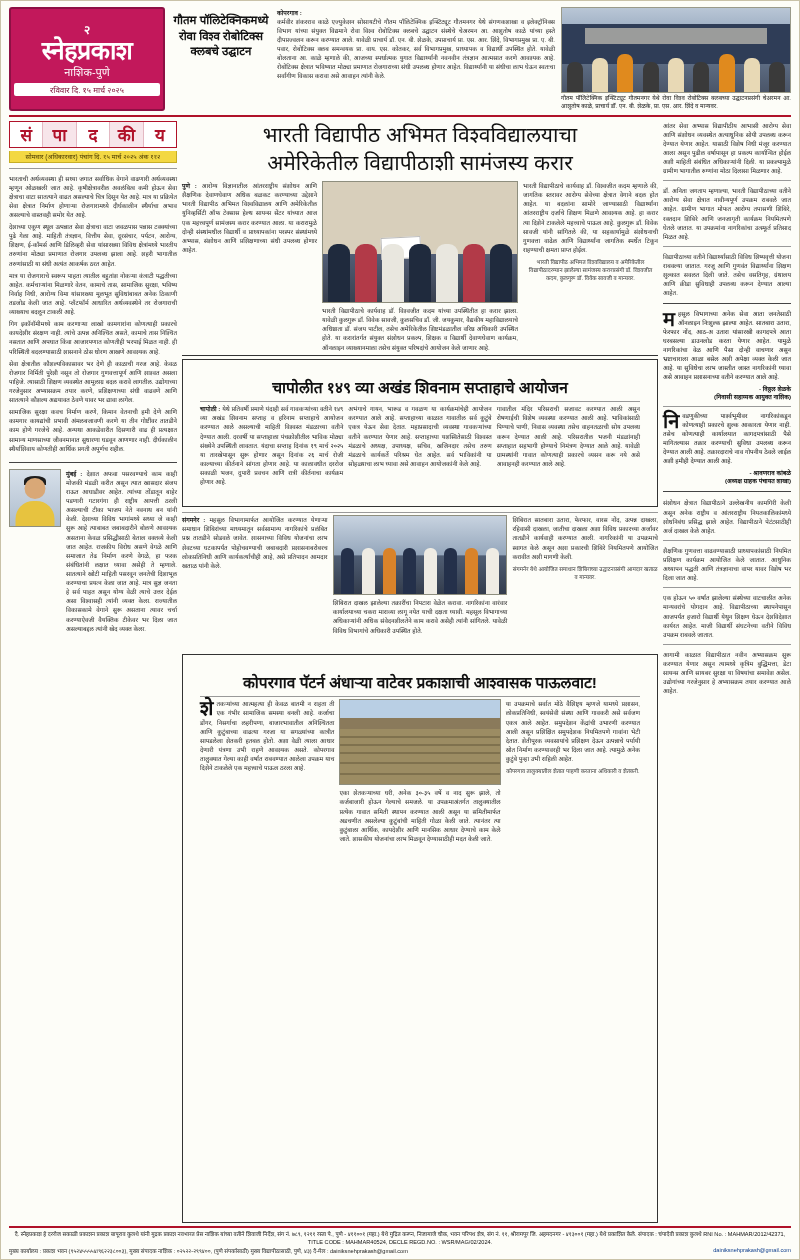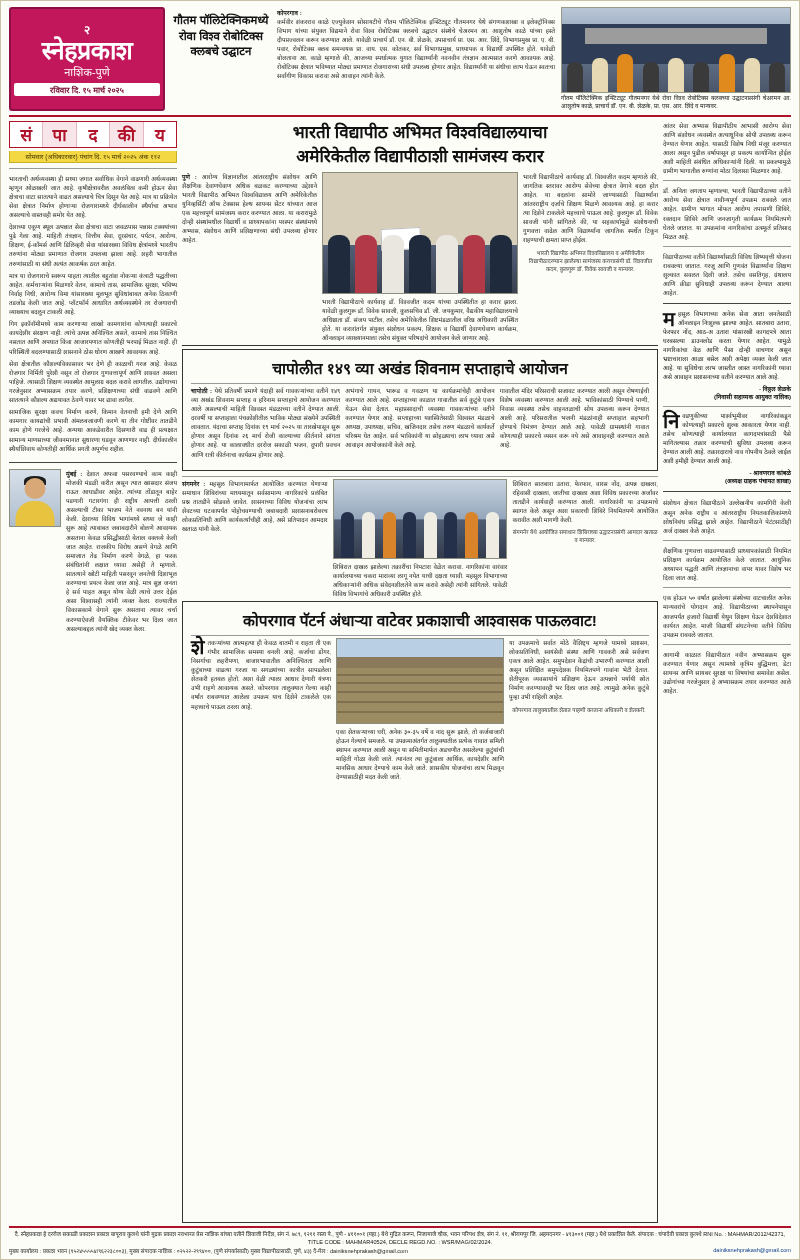--- a/index.html
+++ b/index.html
@@ -44,21 +44,21 @@
   .logo-title {
     font-size: 25px; font-weight: bold; line-height: 1.05;
     letter-spacing: -0.5px;
   }
   .logo-sub {
     font-size: 11px; margin-top: 1px;
   }
   .logo-date {
     margin-top: 4px;
     background: #fff; color: #7a0f33;
-    font-size: 8px; padding: 1px 2px; border-radius: 2px; font-weight: bold;
+    font-size: 8px; padding: 1px 2px; border-radius: 2px;
   }
   .mast-center {
     width: 100px;
     font-size: 11.5px; font-weight: bold; line-height: 1.35;
     text-align: center; color: #111;
     padding-top: 6px;
   }
   .mast-news {
     flex: 1;
     font-size: 6.2px; line-height: 1.45; text-align: justify;
@@ -134,21 +134,21 @@
     color:#1a1a1a;
   }
   .txt p { margin:0 0 3px 0; }
   .txt p:first-letter{ }
 
   hr.rule { border:none; border-top:1px solid #444; margin:3px 0; }
   hr.rule-thin { border:none; border-top:1px solid #999; margin:2px 0; }
 
   
   .lead-head {
-    font-size:17px; font-weight:bold; color:#111; line-height:1.18;
+    font-size:21px; font-weight:normal; color:#111; line-height:1.18;
     text-align:center; padding:2px 4px;
   }
   .lead-wrap { border-bottom:1px solid #333; padding-bottom:3px; }
   .lead-cols { display:flex; gap:5px; margin-top:3px; }
   .lead-c { flex:1; }
   .lead-photo {
     height:122px; border:1px solid #8e8e7e;
     background:linear-gradient(#cfd9e6, #9fb0c6 55%, #55617a 56%, #39404f);
     position:relative; overflow:hidden;
   }
@@ -159,21 +159,21 @@
   }
   .lead-photo .p{
     width:22px; height:58px; background:#1f2a3d; border-radius:9px 9px 0 0;
   }
   .lead-photo .p.saree{ background:#b23a48; }
   .lead-photo .p.white{ background:#e9e7df; }
   .lead-photo .paper{
     position:absolute; top:46%; left:30%; width:40px; height:22px;
     background:#fff; border:1px solid #bbb; transform:rotate(-3deg);
   }
-  .box { border:1px solid #333; padding:8px; }
+  .box { border:1px solid #333; padding:17px; }
   .cols3 { display:flex; gap:5px; }
   .cols3 > div { flex:1; }
   .cols2 { display:flex; gap:5px; }
 
   .sub-head {
     font-size:9px; font-weight:bold; text-align:center; color:#1a1a1a;
     line-height:1.25; padding:1px 0;
   }
   .big-red {
     font-size:15.5px; font-weight:bold; text-align:center; line-height:1.2;
@@ -391,21 +391,21 @@
             </div>
             <div class="txt" style="margin-top:3px;">शिबिरात दाखल झालेल्या तक्रारींचा निपटारा वेळेत करावा. नागरिकांना वारंवार कार्यालयाच्या चकरा माराव्या लागू नयेत याची दक्षता घ्यावी. महसूल विभागाच्या अधिकाऱ्यांनी अधिक संवेदनशीलतेने काम करावे असेही त्यांनी सांगितले. यावेळी विविध विभागांचे अधिकारी उपस्थित होते.</div>
           </div>
           <div class="txt">
             <p>शिबिरात सातबारा उतारा, फेरफार, वारस नोंद, उत्पन्न दाखला, रहिवासी दाखला, जातीचा दाखला अशा विविध प्रकारच्या अर्जांवर तातडीने कार्यवाही करण्यात आली. नागरिकांनी या उपक्रमाचे स्वागत केले असून अशा प्रकारची शिबिरे नियमितपणे आयोजित करावीत अशी मागणी केली.</p>
             <p class="cap">संगमनेर येथे आयोजित समाधान शिबिराच्या उद्घाटनप्रसंगी आमदार खताळ व मान्यवर.</p>
           </div>
         </div>
       </div>
 
-      <div class="box" style="flex:1;">
+      <div class="box" style="flex:1;margin-top:16px;">
         <div class="big-red">कोपरगाव पॅटर्न अंधाऱ्या वाटेवर प्रकाशाची आश्वासक पाऊलवाट!</div>
         <hr class="rule-thin">
         <div class="cols3" style="align-items:flex-start;">
           <div class="txt">
             <span class="dropcap">शे</span>
             <span>तकऱ्यांच्या आत्महत्या ही केवळ बातमी न राहता ती एक गंभीर सामाजिक समस्या बनली आहे. कर्जाचा डोंगर, निसर्गाचा लहरीपणा, बाजारभावातील अनिश्चितता आणि कुटुंबाच्या वाढत्या गरजा या सगळ्यांच्या कात्रीत सापडलेला शेतकरी हतबल होतो. अशा वेळी त्याला आधार देणारी यंत्रणा उभी राहणे आवश्यक असते. कोपरगाव तालुक्यात गेल्या काही वर्षांत राबवण्यात आलेला उपक्रम याच दिशेने टाकलेले एक महत्त्वाचे पाऊल ठरला आहे.</span>
           </div>
           <div style="flex:1.2;">
             <div class="photo field" style="height:86px;">
               <div class="furrow" style="top:42%"></div>

